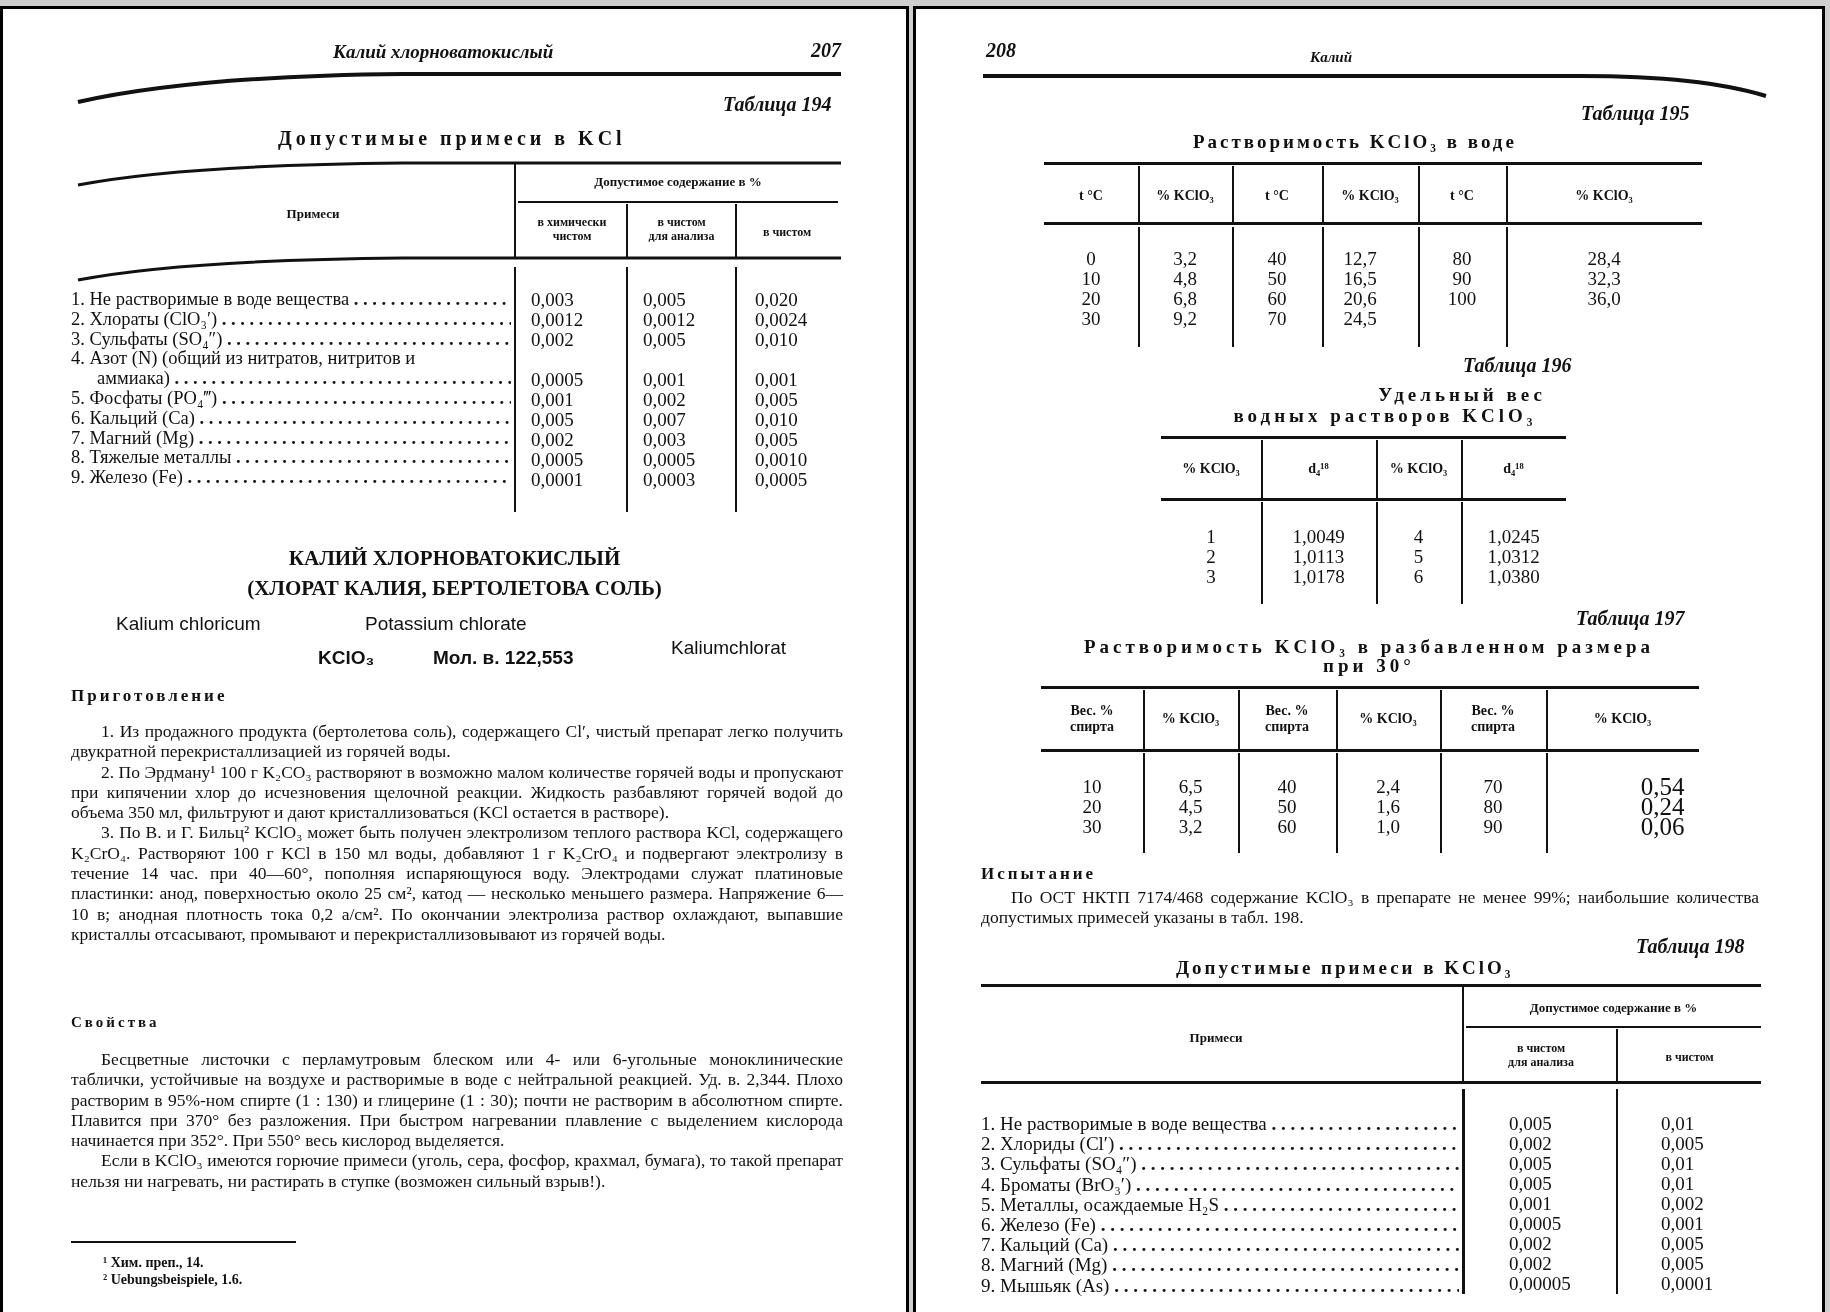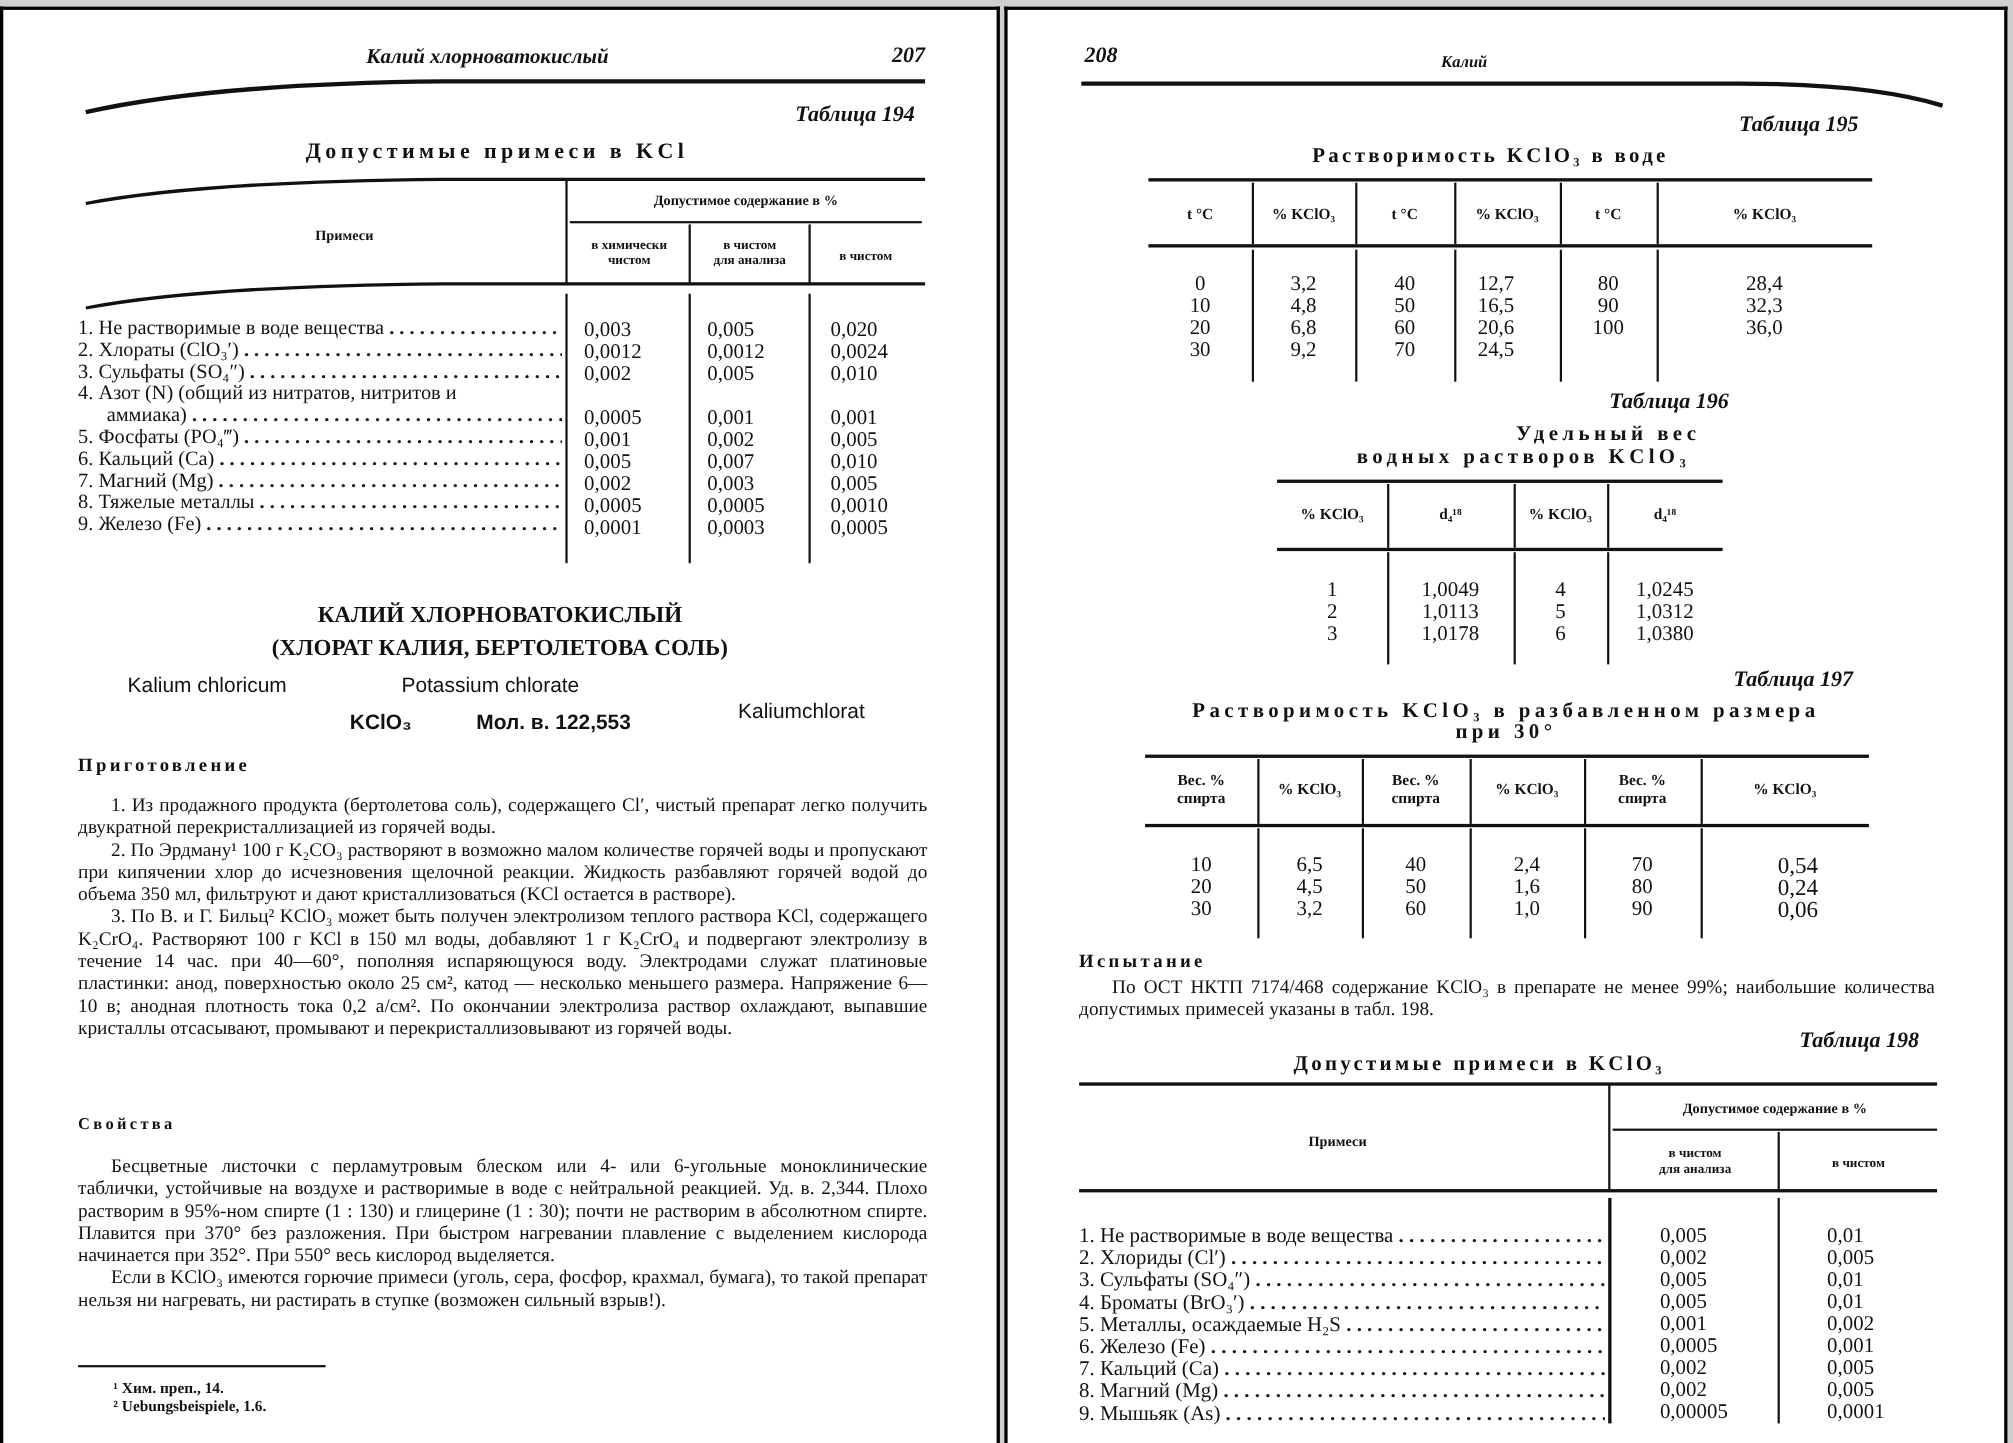--- a/index.html
+++ b/index.html
@@ -362,20 +362,20 @@
     <div class="cell" style="left: 524px; width: 106px; top: 768px; font-size: 19px;">
       <div>70</div>
       <div>80</div>
       <div>90</div>
     </div>
     <div class="vline" style="left: 524px; top: 681px; height: 59px;"></div>
     <div class="vline" style="left: 524px; top: 744px; height: 100px;"></div>
     <div class="hdr" style="left: 630px; width: 153px; font-size: 14px; line-height: 16px; top: 702px;">
       <div>% KClO₃</div>
     </div>
-    <div class="cell" style="left: 614px; width: 153px; top: 768px; font-size: 21px; padding-left: 28px;">
+    <div class="cell" style="left: 642px; width: 153px; top: 768px; font-size: 25px; padding-left: 28px;">
       <div>0,54</div>
       <div>0,24</div>
       <div>0,06</div>
     </div>
     <div class="vline" style="left: 630px; top: 681px; height: 59px;"></div>
     <div class="vline" style="left: 630px; top: 744px; height: 100px;"></div>
   </div>
 
 </body></html>

